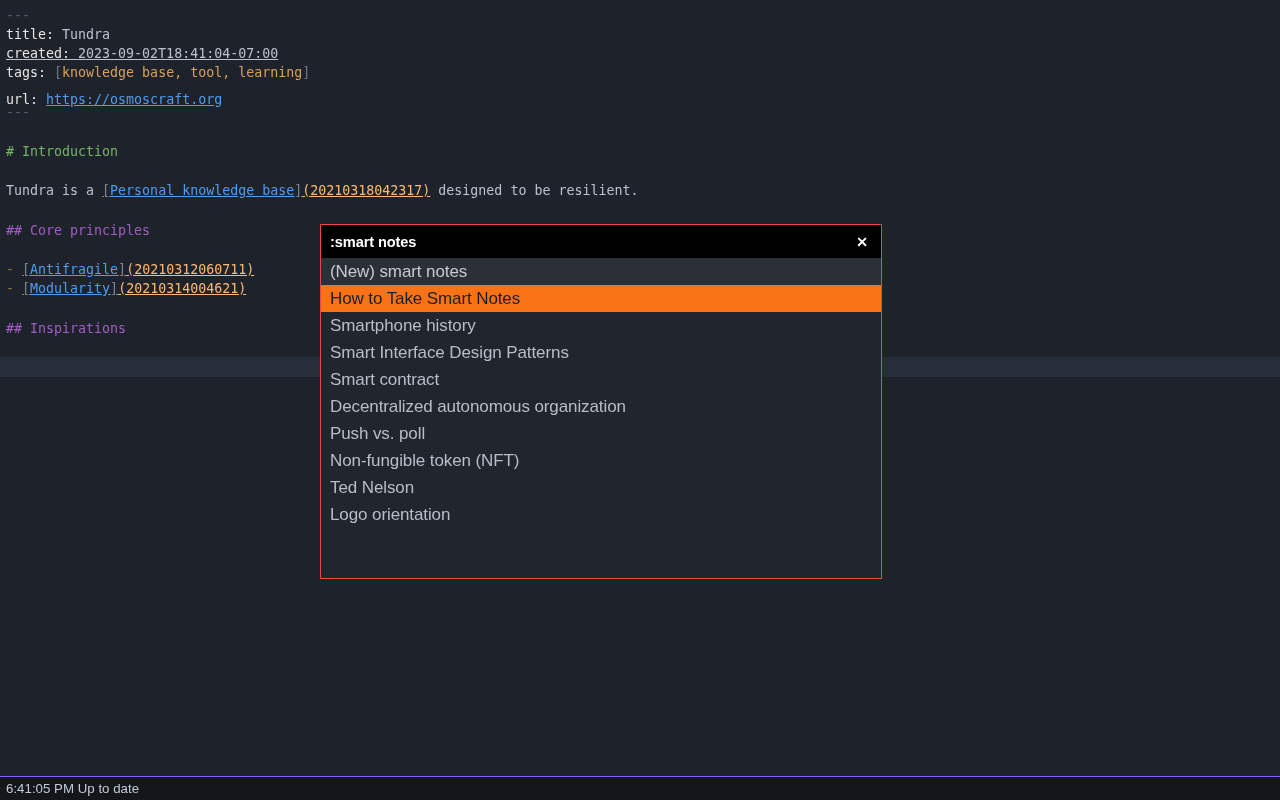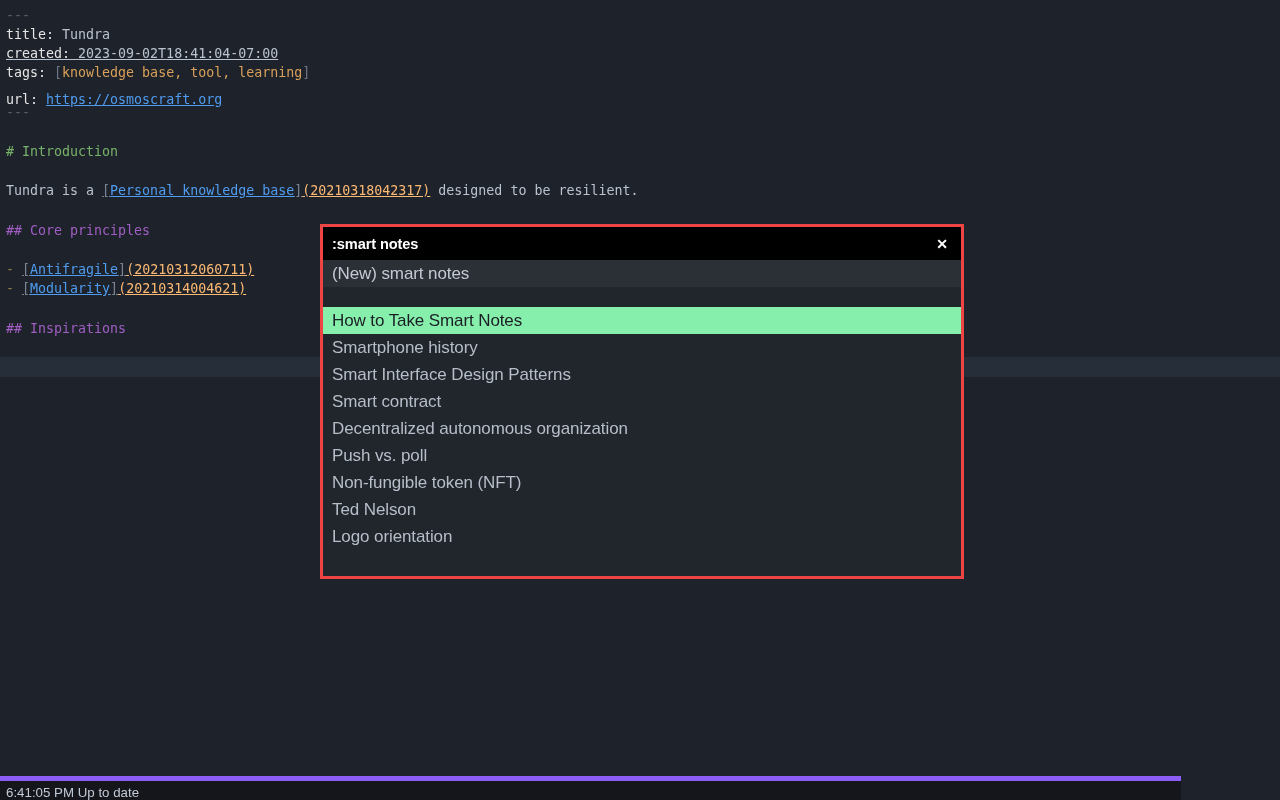--- a/index.html
+++ b/index.html
@@ -59,41 +59,41 @@
   .tok-h2       { color: #a05ec4; }
   .tok-bracket  { color: #7a8494; text-decoration: underline; }
   .tok-id       { color: #fdba74; text-decoration: underline; }
   .tok-bullet   { color: #8b7a4a; }
 
   
   #status-bar {
     position: absolute;
     left: 0;
     top: 776px;
-    width: 1181px;
+    width: 1280px;
     height: 24px;
     background: #14161b;
-    border-top: 5px solid #8b5cf6;
+    border-top: 1px solid #8b5cf6;
     box-sizing: border-box;
     color: #c2cad6;
     font-size: 13.3px;
     line-height: 23px;
     padding-left: 6px;
     font-family: "Liberation Sans", sans-serif;
   }
 
   
   #quick-open-dialog {
     position: absolute;
     left: 320px;
     top: 224px;
-    width: 644px;
+    width: 562px;
     height: 355px;
     box-sizing: border-box;
-    border: 3px solid #ef4444;
+    border: 1px solid #ef4444;
     background: #21252c;
     overflow: hidden;
     display: flex;
     flex-direction: column;
   }
 
   #quick-open-header {
     height: 33px;
     min-height: 33px;
     background: #000000;
@@ -147,23 +147,22 @@
     white-space: nowrap;
     overflow: hidden;
     cursor: default;
     letter-spacing: -0.1px;
   }
   .result-item.is-new {
     background: #2b2f36;
     color: #c3cad4;
   }
   .result-item.is-selected {
-    background: #86efac;
+    background: #f97316;
     color: #1b1f25;
-    margin-top: 20px;
   }
 </style>
 </head>
 <body>
 
 <div id="editor-surface">
 
   <div id="current-line-highlight"></div>
 
   <div class="code-line" style="top:6px;"><span class="tok-dim">---</span></div>

